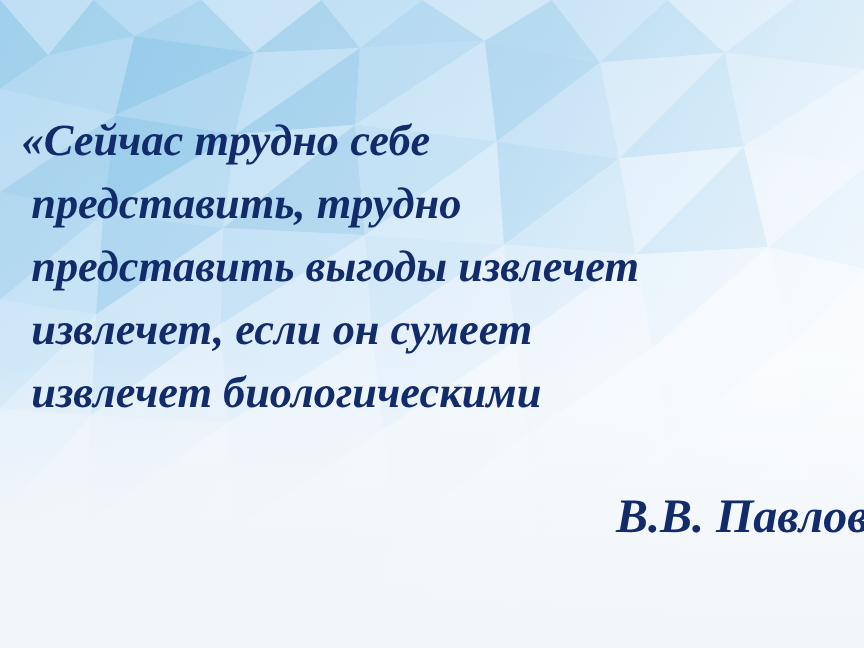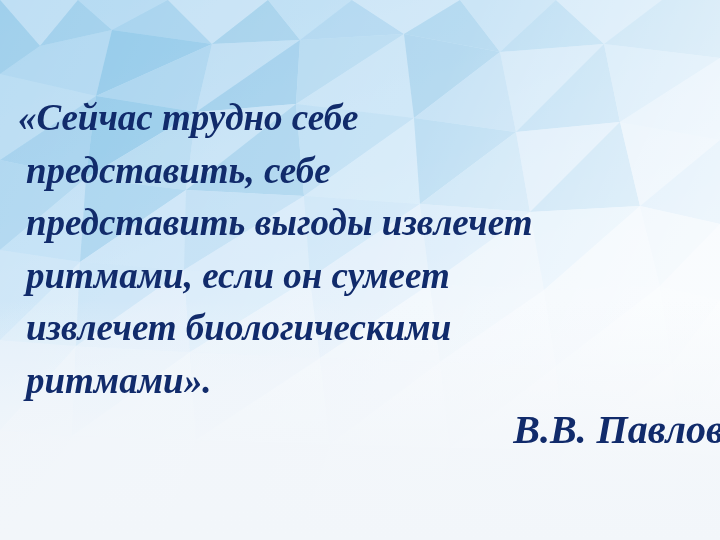--- a/index.html
+++ b/index.html
@@ -193,23 +193,22 @@
     </g>
 
     <rect x="0" y="0" width="720" height="540" fill="url(#gright)"></rect>
     <rect x="0" y="300" width="720" height="240" fill="url(#gbottom)"></rect>
   </svg>
 
   <div id="content">
 
     <div class="quote-block">
       <div class="quote-line">«Сейчас трудно себе</div>
-      <div class="quote-line indent">представить, себе</div>
+      <div class="quote-line indent">представить, трудно</div>
       <div class="quote-line indent">представить выгоды извлечет</div>
-      <div class="quote-line indent">ритмами, если он сумеет</div>
+      <div class="quote-line indent">извлечет, если он сумеет</div>
       <div class="quote-line indent">извлечет биологическими</div>
-      <div class="quote-line indent">ритмами».</div>
     </div>
 
     <div class="attribution">В.В. Павлов</div>
 
   </div>
 </div>
 
 </body></html>

